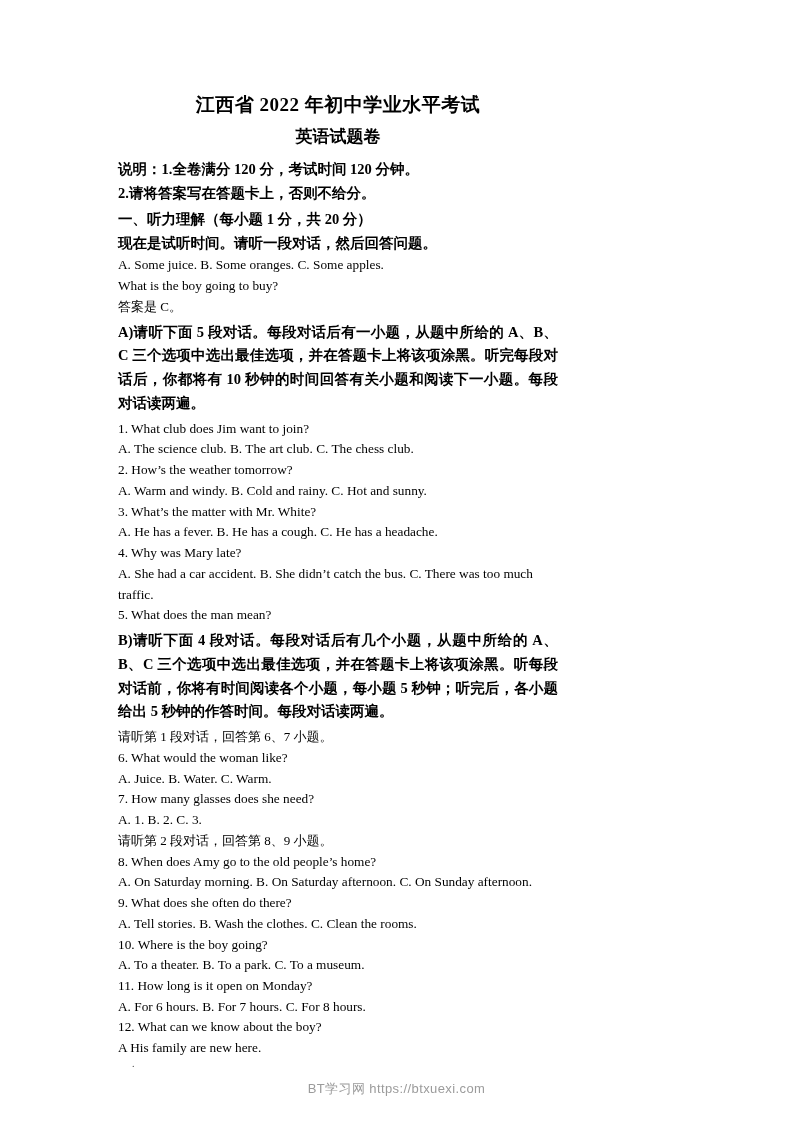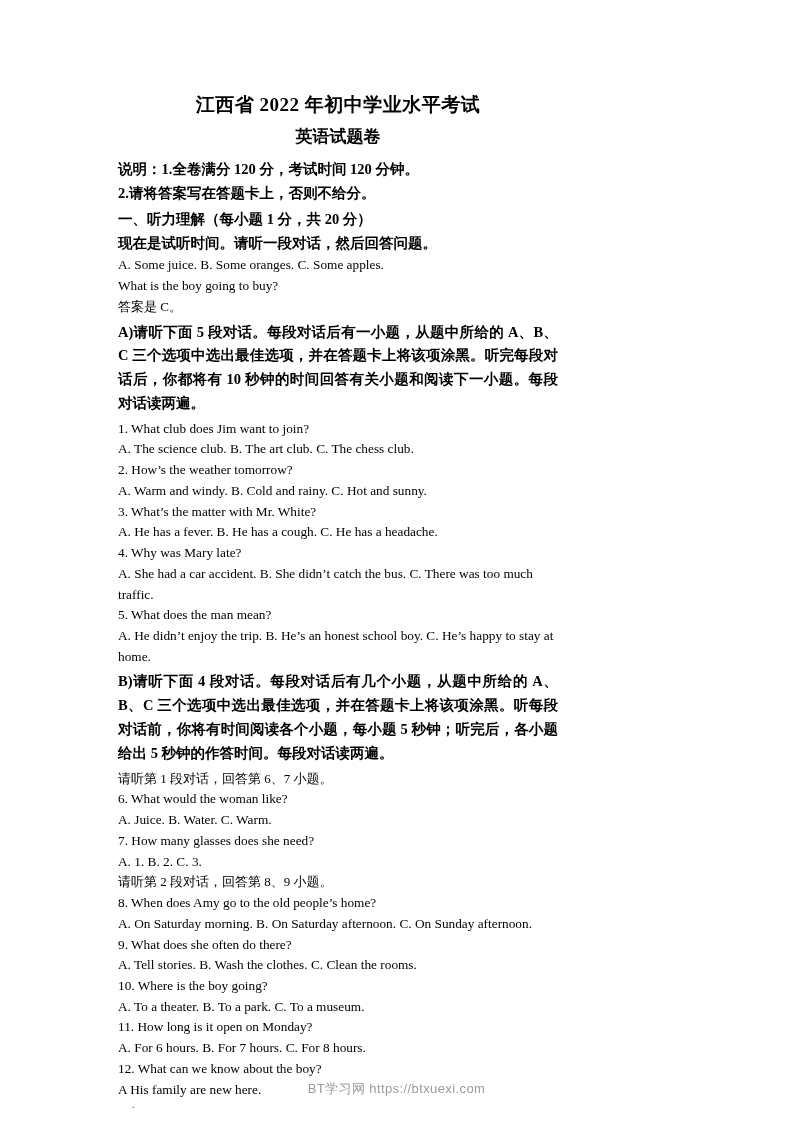--- a/index.html
+++ b/index.html
@@ -109,21 +109,20 @@
 
   <p class="en">1. What club does Jim want to join?</p>
   <p class="en">A. The science club.        B. The art club.         C. The chess club.</p>
   <p class="en">2. How’s the weather tomorrow?</p>
   <p class="en">A. Warm and windy.         B. Cold and rainy.          C. Hot and sunny.</p>
   <p class="en">3. What’s the matter with Mr. White?</p>
   <p class="en">A. He has a fever.         B. He has a cough.          C. He has a headache.</p>
   <p class="en">4. Why was Mary late?</p>
   <p class="en">A. She had a car accident.         B. She didn’t catch the bus.          C. There was too much traffic.</p>
   <p class="en">5. What does the man mean?</p>
-  <p class="en">A. He didn’t enjoy the trip.         B. He’s an honest school boy.          C. He’s happy to stay at home.</p>
 
   <div class="gap-s"></div>
 
   <p class="cn-bold-block">B)请听下面 4 段对话。每段对话后有几个小题，从题中所给的 A、B、C 三个选项中选出最佳选项，并在答题卡上将该项涂黑。听每段对话前，你将有时间阅读各个小题，每小题 5 秒钟；听完后，各小题给出 5 秒钟的作答时间。每段对话读两遍。</p>
 
   <div class="gap-s"></div>
 
   <p class="cn-small">请听第 1 段对话，回答第 6、7 小题。</p>
   <p class="en">6. What would the woman like?</p>
   <p class="en">A. Juice.         B. Water.         C. Warm.</p>

